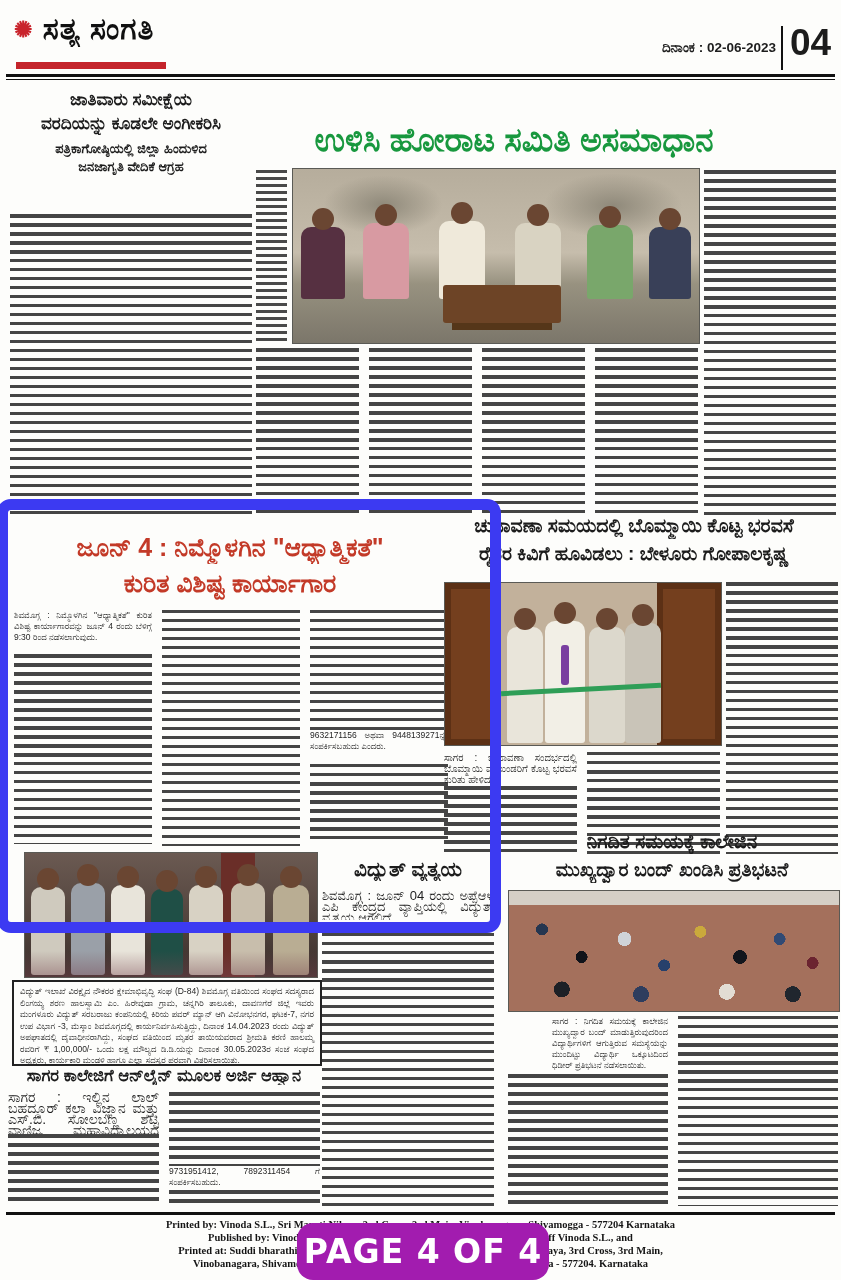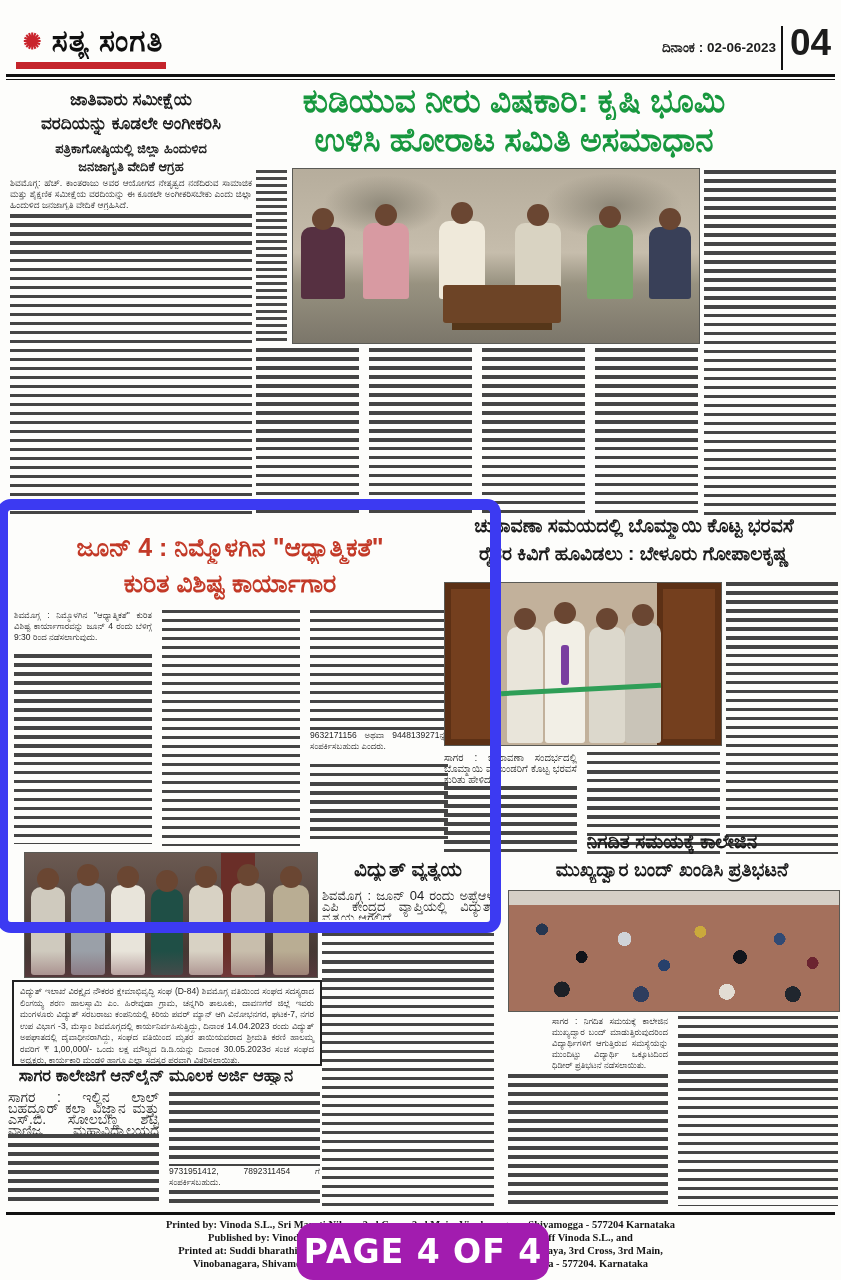--- a/index.html
+++ b/index.html
@@ -46,39 +46,37 @@
         line-height:13px;color:#151515;}
   .pill{background:#a21caf;border-radius:16px;color:#fff;display:flex;align-items:center;
         justify-content:center;font-family:"DejaVu Sans",sans-serif;font-weight:bold;
         font-size:33px;letter-spacing:1px;z-index:60;}
 </style>
 </head>
 <body>
 
 <div id="page">
 
-  <div class="abs masthead nowrap" style="left:14px;top:24px;width:260px;margin-left:9px;">
+  <div class="abs masthead nowrap" style="left:14px;top:12px;width:260px;">
     <span class="flower">✺</span>
     <span>ಸತ್ಯ ಸಂಗತಿ</span>
   </div>
   <div class="abs red-strip" style="left:16px;top:62px;width:150px;height:7px;"></div>
   <div class="abs bold nowrap" style="left:618px;top:40px;width:158px;font-size:13.5px;text-align:right;">ದಿನಾಂಕ : 02-06-2023</div>
   <div class="abs rule" style="left:781px;top:26px;width:2px;height:44px;"></div>
   <div class="abs bold" style="left:790px;top:22px;font-size:37px;">04</div>
   <div class="abs rule" style="left:6px;top:74px;width:829px;height:3px;"></div>
   <div class="abs rule" style="left:6px;top:79px;width:829px;height:1px;"></div>
 
   <div class="abs blk-h17 ctr nowrap" style="left:8px;top:88px;width:246px;">ಜಾತಿವಾರು ಸಮೀಕ್ಷೆಯ</div>
   <div class="abs blk-h17 ctr nowrap" style="left:8px;top:112px;width:246px;">ವರದಿಯನ್ನು ಕೂಡಲೇ ಅಂಗೀಕರಿಸಿ</div>
   <div class="abs blk-h13 ctr nowrap" style="left:8px;top:140px;width:246px;">ಪತ್ರಿಕಾಗೋಷ್ಠಿಯಲ್ಲಿ ಜಿಲ್ಲಾ ಹಿಂದುಳಿದ</div>
   <div class="abs blk-h13 ctr nowrap" style="left:8px;top:158px;width:246px;">ಜನಜಾಗೃತಿ ವೇದಿಕೆ ಆಗ್ರಹ</div>
-  <div class="abs tx" style="left:10px;top:178px;width:242px;height:32px;font-size:9px;line-height:11px;">ಶಿವಮೊಗ್ಗ: ಹೆಚ್. ಕಾಂತರಾಜು ಅವರ ಆಯೋಗದ ನೇತೃತ್ವದ ನಡೆದಿರುವ ಸಾಮಾಜಿಕ ಮತ್ತು ಶೈಕ್ಷಣಿಕ ಸಮೀಕ್ಷೆಯ ವರದಿಯನ್ನು ಈ ಕೂಡಲೇ ಅಂಗೀಕರಿಸಬೇಕು ಎಂದು ಜಿಲ್ಲಾ ಹಿಂದುಳಿದ ಜನಜಾಗೃತಿ ವೇದಿಕೆ ಆಗ್ರಹಿಸಿದೆ.</div>
   <div class="abs greek" style="left:10px;top:214px;width:242px;height:304px;"></div>
 
-  <div class="abs green-h ctr nowrap" style="left:190px;top:82px;width:648px;">ಕುಡಿಯುವ ನೀರು ವಿಷಕಾರಿ: ಕೃಷಿ ಭೂಮಿ</div>
   <div class="abs green-h ctr nowrap" style="left:190px;top:121px;width:648px;">ಉಳಿಸಿ ಹೋರಾಟ ಸಮಿತಿ ಅಸಮಾಧಾನ</div>
 
   <div class="abs greek-s" style="left:256px;top:170px;width:31px;height:172px;"></div>
 
   <div class="ph" style="left:292px;top:168px;width:406px;height:174px;background:linear-gradient(to bottom,#b6ad9c 0%,#c6bdac 48%,#989280 66%,#7b766a 100%);">
     <div class="abs" style="left:30px;top:6px;width:120px;height:60px;background:radial-gradient(ellipse at center,#8f897a 0%,transparent 70%);"></div>
     <div class="abs" style="left:250px;top:4px;width:140px;height:66px;background:radial-gradient(ellipse at center,#8f897a 0%,transparent 70%);"></div>
     <div class="person" style="left:8px;top:58px;width:44px;height:72px;background:#563041;"></div>
     <div class="person" style="left:70px;top:54px;width:46px;height:76px;background:#d89aa2;"></div>
     <div class="person" style="left:146px;top:52px;width:46px;height:78px;background:#efe9da;"></div>
@@ -119,21 +117,21 @@
     <div class="person" style="left:86px;top:32px;width:34px;height:90px;background:#e8e4da;"></div>
     <div class="person" style="left:126px;top:36px;width:32px;height:86px;background:#1f4f46;"></div>
     <div class="person" style="left:164px;top:32px;width:34px;height:90px;background:#d8d2c4;"></div>
     <div class="person" style="left:206px;top:30px;width:34px;height:92px;background:#c8beac;"></div>
     <div class="person" style="left:248px;top:32px;width:36px;height:90px;background:#b9ad93;"></div>
     <div class="abs" style="left:0;bottom:0;width:100%;height:26px;background:linear-gradient(transparent,rgba(120,70,80,.45));"></div>
   </div>
 
   <div class="abs ddbox tx" style="left:12px;top:980px;width:294px;height:74px;">ವಿದ್ಯುತ್ ಇಲಾಖೆ ವಿರಕ್ಷೈದ ನೌಕರರ ಕ್ಷೇಮಾಭಿವೃದ್ಧಿ ಸಂಘ (D-84) ಶಿವಮೊಗ್ಗ ವತಿಯಿಂದ ಸಂಘದ ಸದಸ್ಯರಾದ ಲಿಂಗಯ್ಯ ಶರಣ ಹಾಲಸ್ವಾಮಿ ಎಂ. ಹಿರೇವುಡಾ ಗ್ರಾಮ, ಚನ್ನಗಿರಿ ತಾಲೂಕು, ದಾವಣಗೆರೆ ಜಿಲ್ಲೆ ಇವರು ಮಂಗಳೂರು ವಿದ್ಯುತ್ ಸರಬರಾಜು ಕಂಪನಿಯಲ್ಲಿ ಕಿರಿಯ ಪವರ್ ಮ್ಯಾನ್ ಆಗಿ ವಿನೋಭನಗರ, ಘಟಕ-7, ನಗರ ಉಪ ವಿಭಾಗ -3, ಮೆಸ್ಕಾಂ ಶಿವಮೊಗ್ಗದಲ್ಲಿ ಕಾರ್ಯನಿರ್ವಹಿಸುತ್ತಿದ್ದು, ದಿನಾಂಕ 14.04.2023 ರಂದು ವಿದ್ಯುತ್ ಅಪಘಾತದಲ್ಲಿ ದೈವಾಧೀನರಾಗಿದ್ದು, ಸಂಘದ ವತಿಯಿಂದ ಮೃತರ ತಾಯಿಯವರಾದ ಶ್ರೀಮತಿ ಕರಣಿ ಹಾಲಮ್ಮ ರವರಿಗೆ ₹ 1,00,000/- ಒಂದು ಲಕ್ಷ ಮೌಲ್ಯದ ಡಿ.ಡಿ.ಯನ್ನು ದಿನಾಂಕ 30.05.2023ರ ಸಂಜೆ ಸಂಘದ ಅಧ್ಯಕ್ಷರು, ಕಾರ್ಯಕಾರಿ ಮಂಡಳಿ ಹಾಗೂ ಎಲ್ಲಾ ಸದಸ್ಯರ ಪರವಾಗಿ ವಿತರಿಸಲಾಯಿತು.</div>
 
-  <div class="abs blk-h16 ctr nowrap" style="left:0;top:1066px;width:312px;">ಸಾಗರ ಕಾಲೇಜಿಗೆ ಆನ್‌ಲೈನ್ ಮೂಲಕ ಅರ್ಜಿ ಆಹ್ವಾನ</div>
+  <div class="abs blk-h16 ctr nowrap" style="left:8px;top:1066px;width:312px;">ಸಾಗರ ಕಾಲೇಜಿಗೆ ಆನ್‌ಲೈನ್ ಮೂಲಕ ಅರ್ಜಿ ಆಹ್ವಾನ</div>
   <div class="abs cols" style="left:8px;top:1092px;width:312px;height:114px;">
     <div>
       <div class="tx" style="height:42px;font-size:14px;line-height:11px;">ಸಾಗರ : ಇಲ್ಲಿನ ಲಾಲ್ ಬಹದ್ದೂರ್ ಕಲಾ ವಿಜ್ಞಾನ ಮತ್ತು ಎಸ್.ಬಿ. ಸೋಲಬಣ್ಣ ಶೆಟ್ಟಿ ವಾಣಿಜ್ಯ ಮಹಾವಿದ್ಯಾಲಯದ 2023-24ನೇ ಸಾಲಿನ ಬಿ.ಎ., ಬಿ.ಕಾಂ. ಮತ್ತು ಬಿ.ಎಸ್ಸಿ ಪದವಿಗಳ ಪ್ರವೇಶಕ್ಕೆ ಅರ್ಜಿಗಳನ್ನು ಆಹ್ವಾನಿಸಲಾಗಿದೆ.</div>
       <div class="greek" style="height:70px;"></div>
     </div>
     <div>
       <div class="greek" style="height:74px;"></div>
       <div class="tx" style="height:24px;font-size:8.5px;line-height:11px;">9731951412, 7892311454 ಗೆ ಸಂಪರ್ಕಿಸಬಹುದು.</div>
       <div class="greek" style="height:14px;"></div>
     </div>

